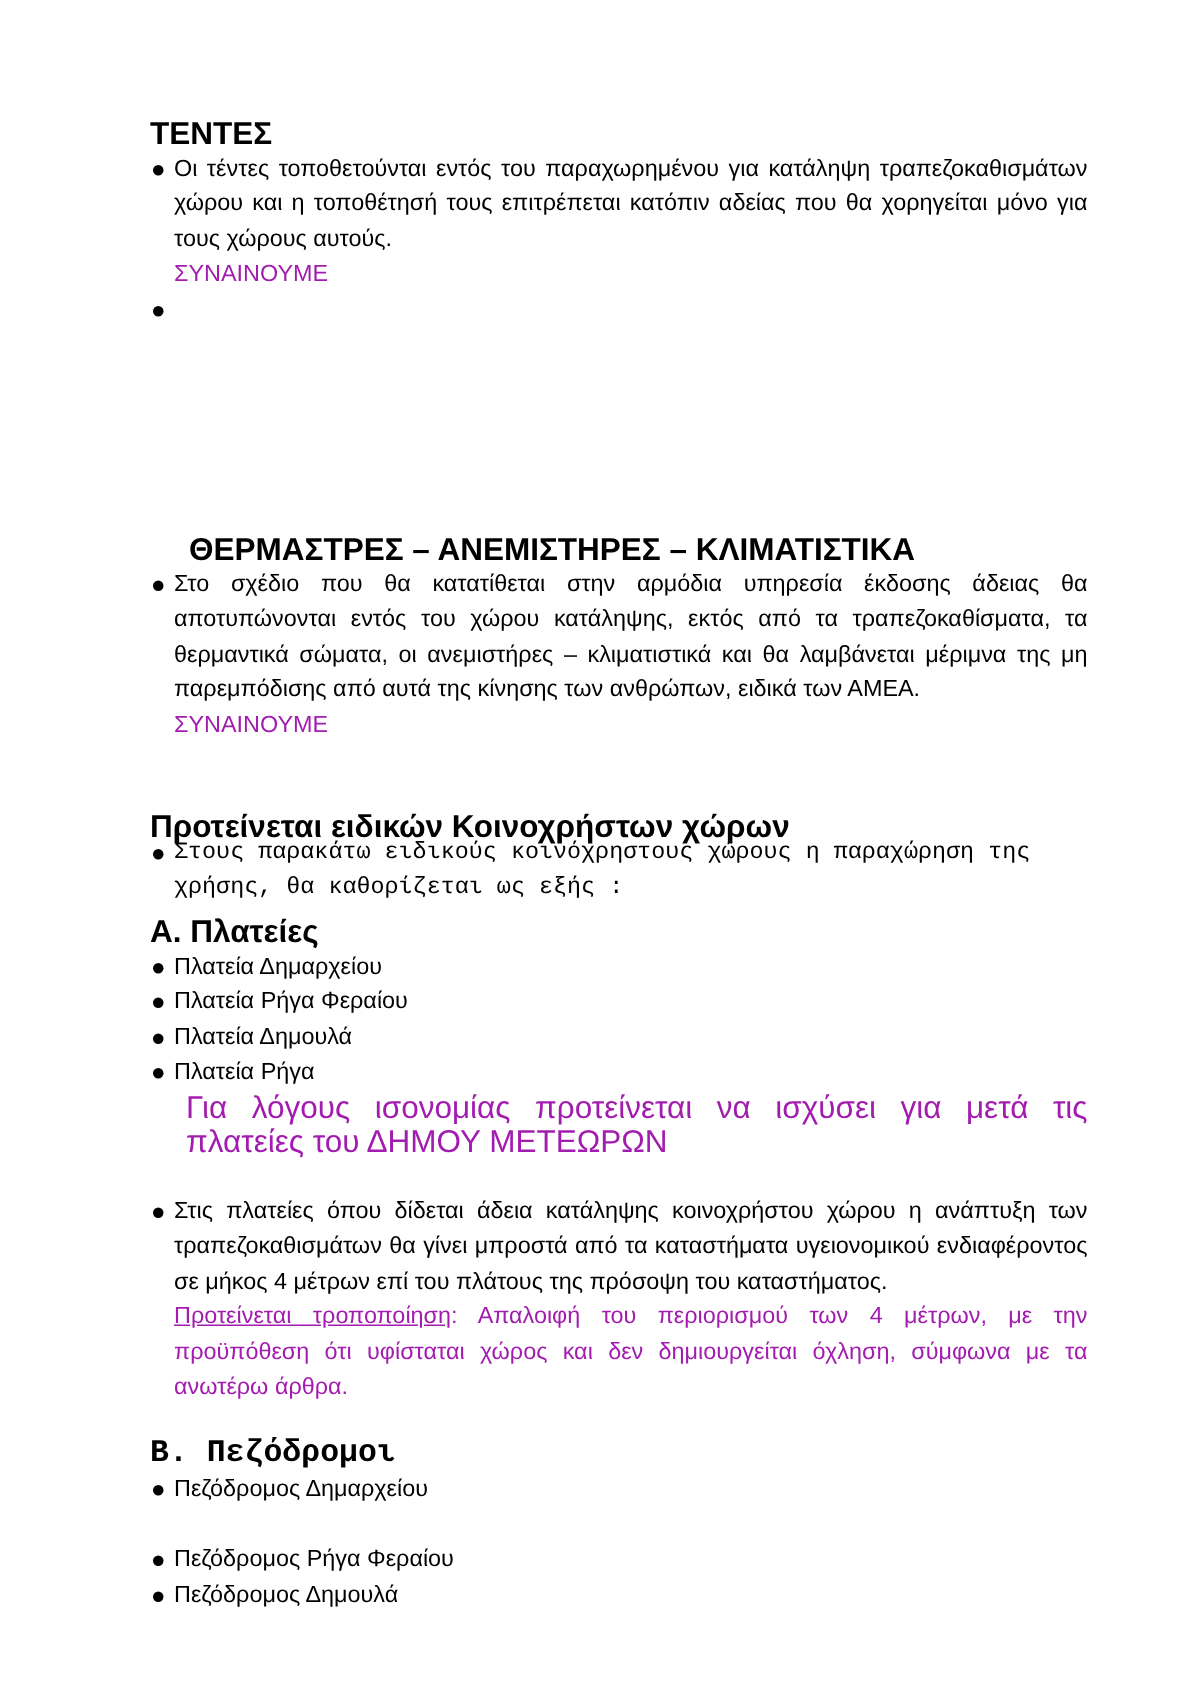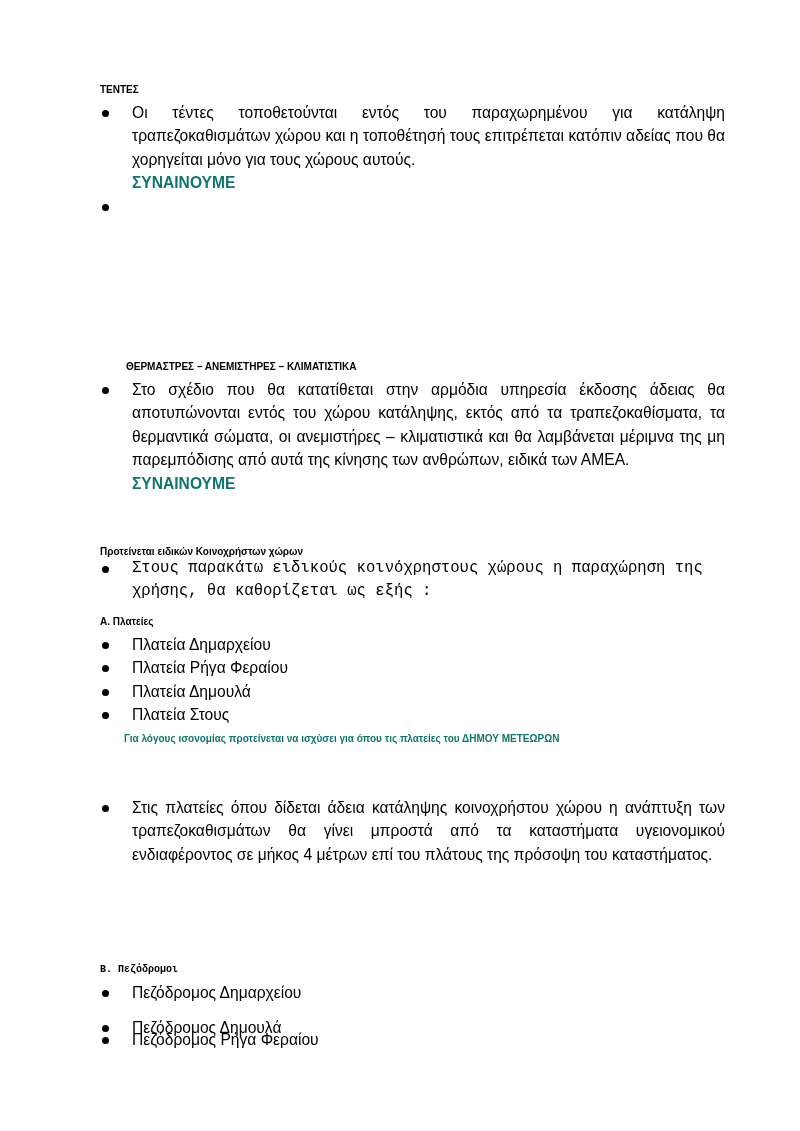--- a/index.html
+++ b/index.html
@@ -1,26 +1,26 @@
 <!DOCTYPE html>
 <html><head>
 <meta charset="utf-8">
 <style>
   html, body { margin:0; padding:0; background:#ffffff; }
   body { width:800px; height:1131px; position:relative; overflow:hidden;
          font-family:"Liberation Sans", sans-serif; color:#000; }
   .page { position:absolute; left:100px; top:0; width:625px; }
-  .blk { position:absolute; left:0; width:625px; font-size:10px; line-height:23.4px; }
+  .blk { position:absolute; left:0; width:625px; font-size:21px; line-height:23.4px; }
   .h { font-weight:bold; }
-  .red { color:#0f766e; font-weight:bold; }
+  .red { color:#a21caf; font-weight:normal; }
   .u { text-decoration:underline; }
   .j { text-align:justify; text-align-last:left; }
   .bul { position:absolute; left:0; width:625px; font-size:15.6px; line-height:23.4px; }
   .bul .dot { position:absolute; left:2px; top:9px; width:7px; height:7px; border-radius:50%; background:#000; }
-  .bul .txt { margin-left:32px; }
+  .bul .txt { margin-left:16px; }
   .ind { margin-left:24px; }
 </style>
 </head>
 <body>
 
 <div class="page">
 
   <div class="blk h" style="top:78px;">ΤΕΝΤΕΣ</div>
 
   <div class="bul" style="top:101px;">
@@ -57,37 +57,38 @@
   <div class="bul" style="top:656px;">
       <span class="dot"></span>
       <div class="txt">Πλατεία Ρήγα Φεραίου</div>
     </div>
   <div class="bul" style="top:680px;">
       <span class="dot"></span>
       <div class="txt">Πλατεία Δημουλά</div>
     </div>
   <div class="bul" style="top:703px;">
       <span class="dot"></span>
-      <div class="txt">Πλατεία Στους</div>
+      <div class="txt">Πλατεία Ρήγα</div>
     </div>
 
-  <div class="blk red j ind" style="top:727px; width:601px;">Για λόγους ισονομίας προτείνεται να ισχύσει για όπου τις πλατείες του ΔΗΜΟΥ ΜΕΤΕΩΡΩΝ</div>
+  <div class="blk red j ind" style="top:727px; width:601px;">Για λόγους ισονομίας προτείνεται να ισχύσει για μετά τις πλατείες του ΔΗΜΟΥ ΜΕΤΕΩΡΩΝ</div>
 
   <div class="bul" style="top:796px;">
     <span class="dot"></span>
     <div class="txt j">Στις πλατείες όπου δίδεται άδεια κατάληψης κοινοχρήστου χώρου η ανάπτυξη των τραπεζοκαθισμάτων θα γίνει μπροστά από τα καταστήματα υγειονομικού ενδιαφέροντος  σε μήκος 4 μέτρων επί του πλάτους της πρόσοψη του καταστήματος.</div>
+    <div class="txt j red"><span class="u">Προτείνεται τροποποίηση</span><span>: Απαλοιφή του περιορισμού των 4 μέτρων, με την προϋπόθεση ότι υφίσταται χώρος και δεν δημιουργείται όχληση, σύμφωνα με τα ανωτέρω άρθρα.</span></div>
   </div>
 
   <div class="blk h" style="top:958px;font-family:Liberation Mono, monospace;">Β. Πεζόδρομοι</div>
 
   <div class="bul" style="top:981px;">
       <span class="dot"></span>
       <div class="txt">Πεζόδρομος Δημαρχείου</div>
     </div>
-  <div class="bul" style="top:1016px;">
+  <div class="bul" style="top:1052px;">
       <span class="dot"></span>
       <div class="txt">Πεζόδρομος Δημουλά</div>
     </div>
   <div class="bul" style="top:1028px;">
       <span class="dot"></span>
       <div class="txt">Πεζόδρομος Ρήγα Φεραίου</div>
     </div>
 
 </div>
 

